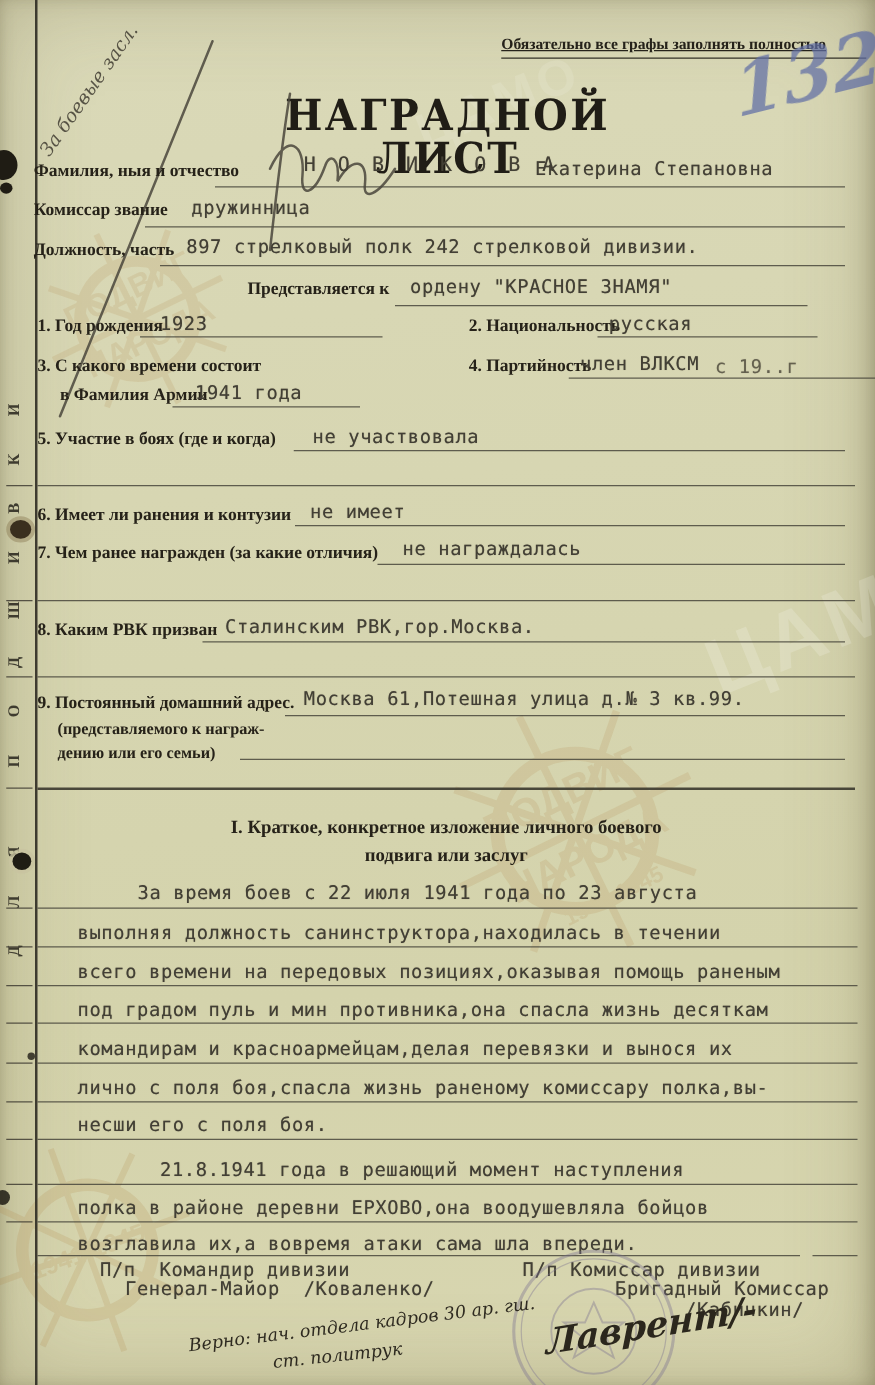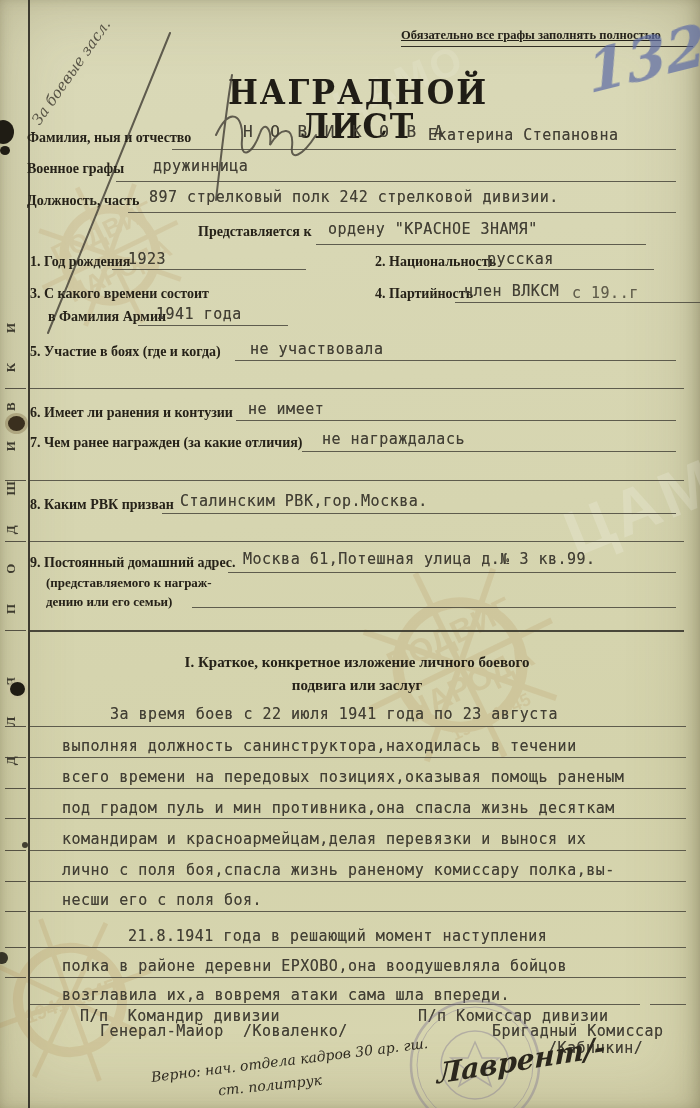--- a/index.html
+++ b/index.html
@@ -100,21 +100,21 @@
       <path d="M150,18 L28,318"></path>
       <path d="M212,60 C206,95 200,150 196,185 M196,120 C210,90 224,100 222,125 C220,145 232,140 240,118 C244,106 252,112 250,130 C262,110 274,112 272,132 C270,146 282,142 296,120"></path>
     </g>
   </svg>
 
   <div class="lbl" style="left:27px;top:130px;">Фамилия, ныя и отчество</div>
   <div class="typed" style="left:243px;top:122px;font-size:16px;letter-spacing:4px;">Н О В И К О В А</div>
   <div class="typed" style="left:428px;top:126px;">Екатерина Степановна</div>
   <div class="rule" style="left:172px;top:149px;width:504px;"></div>
 
-  <div class="lbl" style="left:27px;top:161px;">Военное графы</div>
+  <div class="lbl" style="left:27px;top:161px;">Комиссар звание</div>
   <div class="typed" style="left:153px;top:157px;">дружинница</div>
   <div class="rule" style="left:116px;top:181px;width:560px;"></div>
 
   <div class="lbl" style="left:27px;top:193px;">Должность, часть</div>
   <div class="typed" style="left:149px;top:188px;">897 стрелковый полк 242 стрелковой дивизии.</div>
   <div class="rule" style="left:128px;top:212px;width:548px;"></div>
 
   <div class="lbl" style="left:198px;top:224px;">Представляется к</div>
   <div class="typed" style="left:328px;top:220px;">ордену "КРАСНОЕ ЗНАМЯ"</div>
   <div class="rule" style="left:316px;top:244px;width:330px;"></div>

